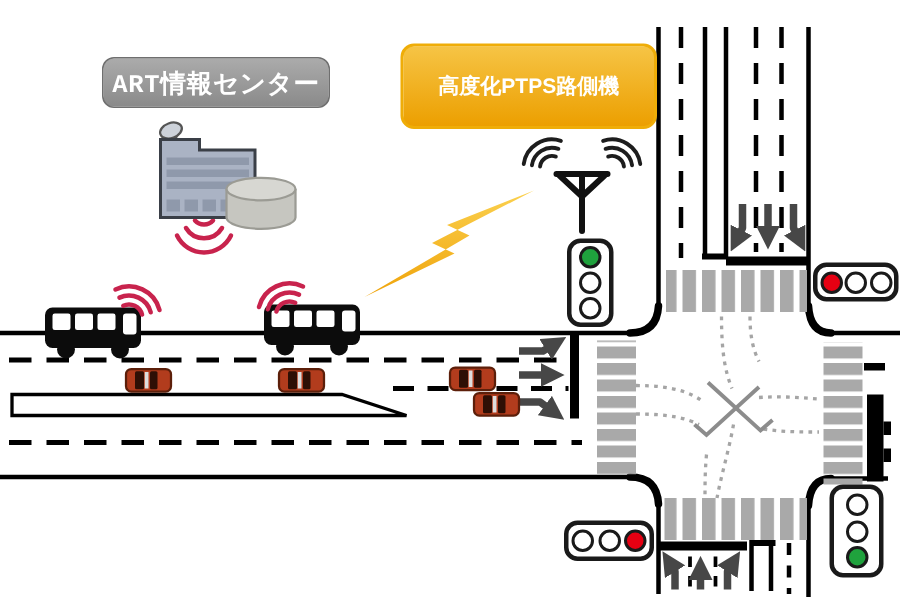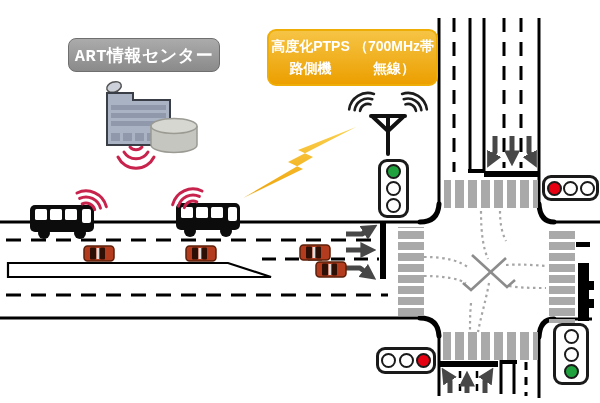--- a/index.html
+++ b/index.html
@@ -246,21 +246,20 @@
       <ellipse cx="174" cy="126" rx="23" ry="7.5" fill="#d7d7d2" stroke="#9b9b94" stroke-width="1.5"></ellipse>
     </g>
   </g>
 </svg>
 
 <div class="label-box label-gray">
   <span>ART情報センター</span>
 </div>
 <div class="label-box label-orange">
   <span>高度化PTPS路側機</span>
-  <span>（700MHz帯無線）</span>
 </div>
 
 <div class="tl v tl-nw">
   <div class="lamp lamp-green"></div>
   <div class="lamp lamp-off"></div>
   <div class="lamp lamp-off"></div>
 </div>
 <div class="tl tl-ne">
   <div class="lamp lamp-red"></div>
   <div class="lamp lamp-off"></div>

